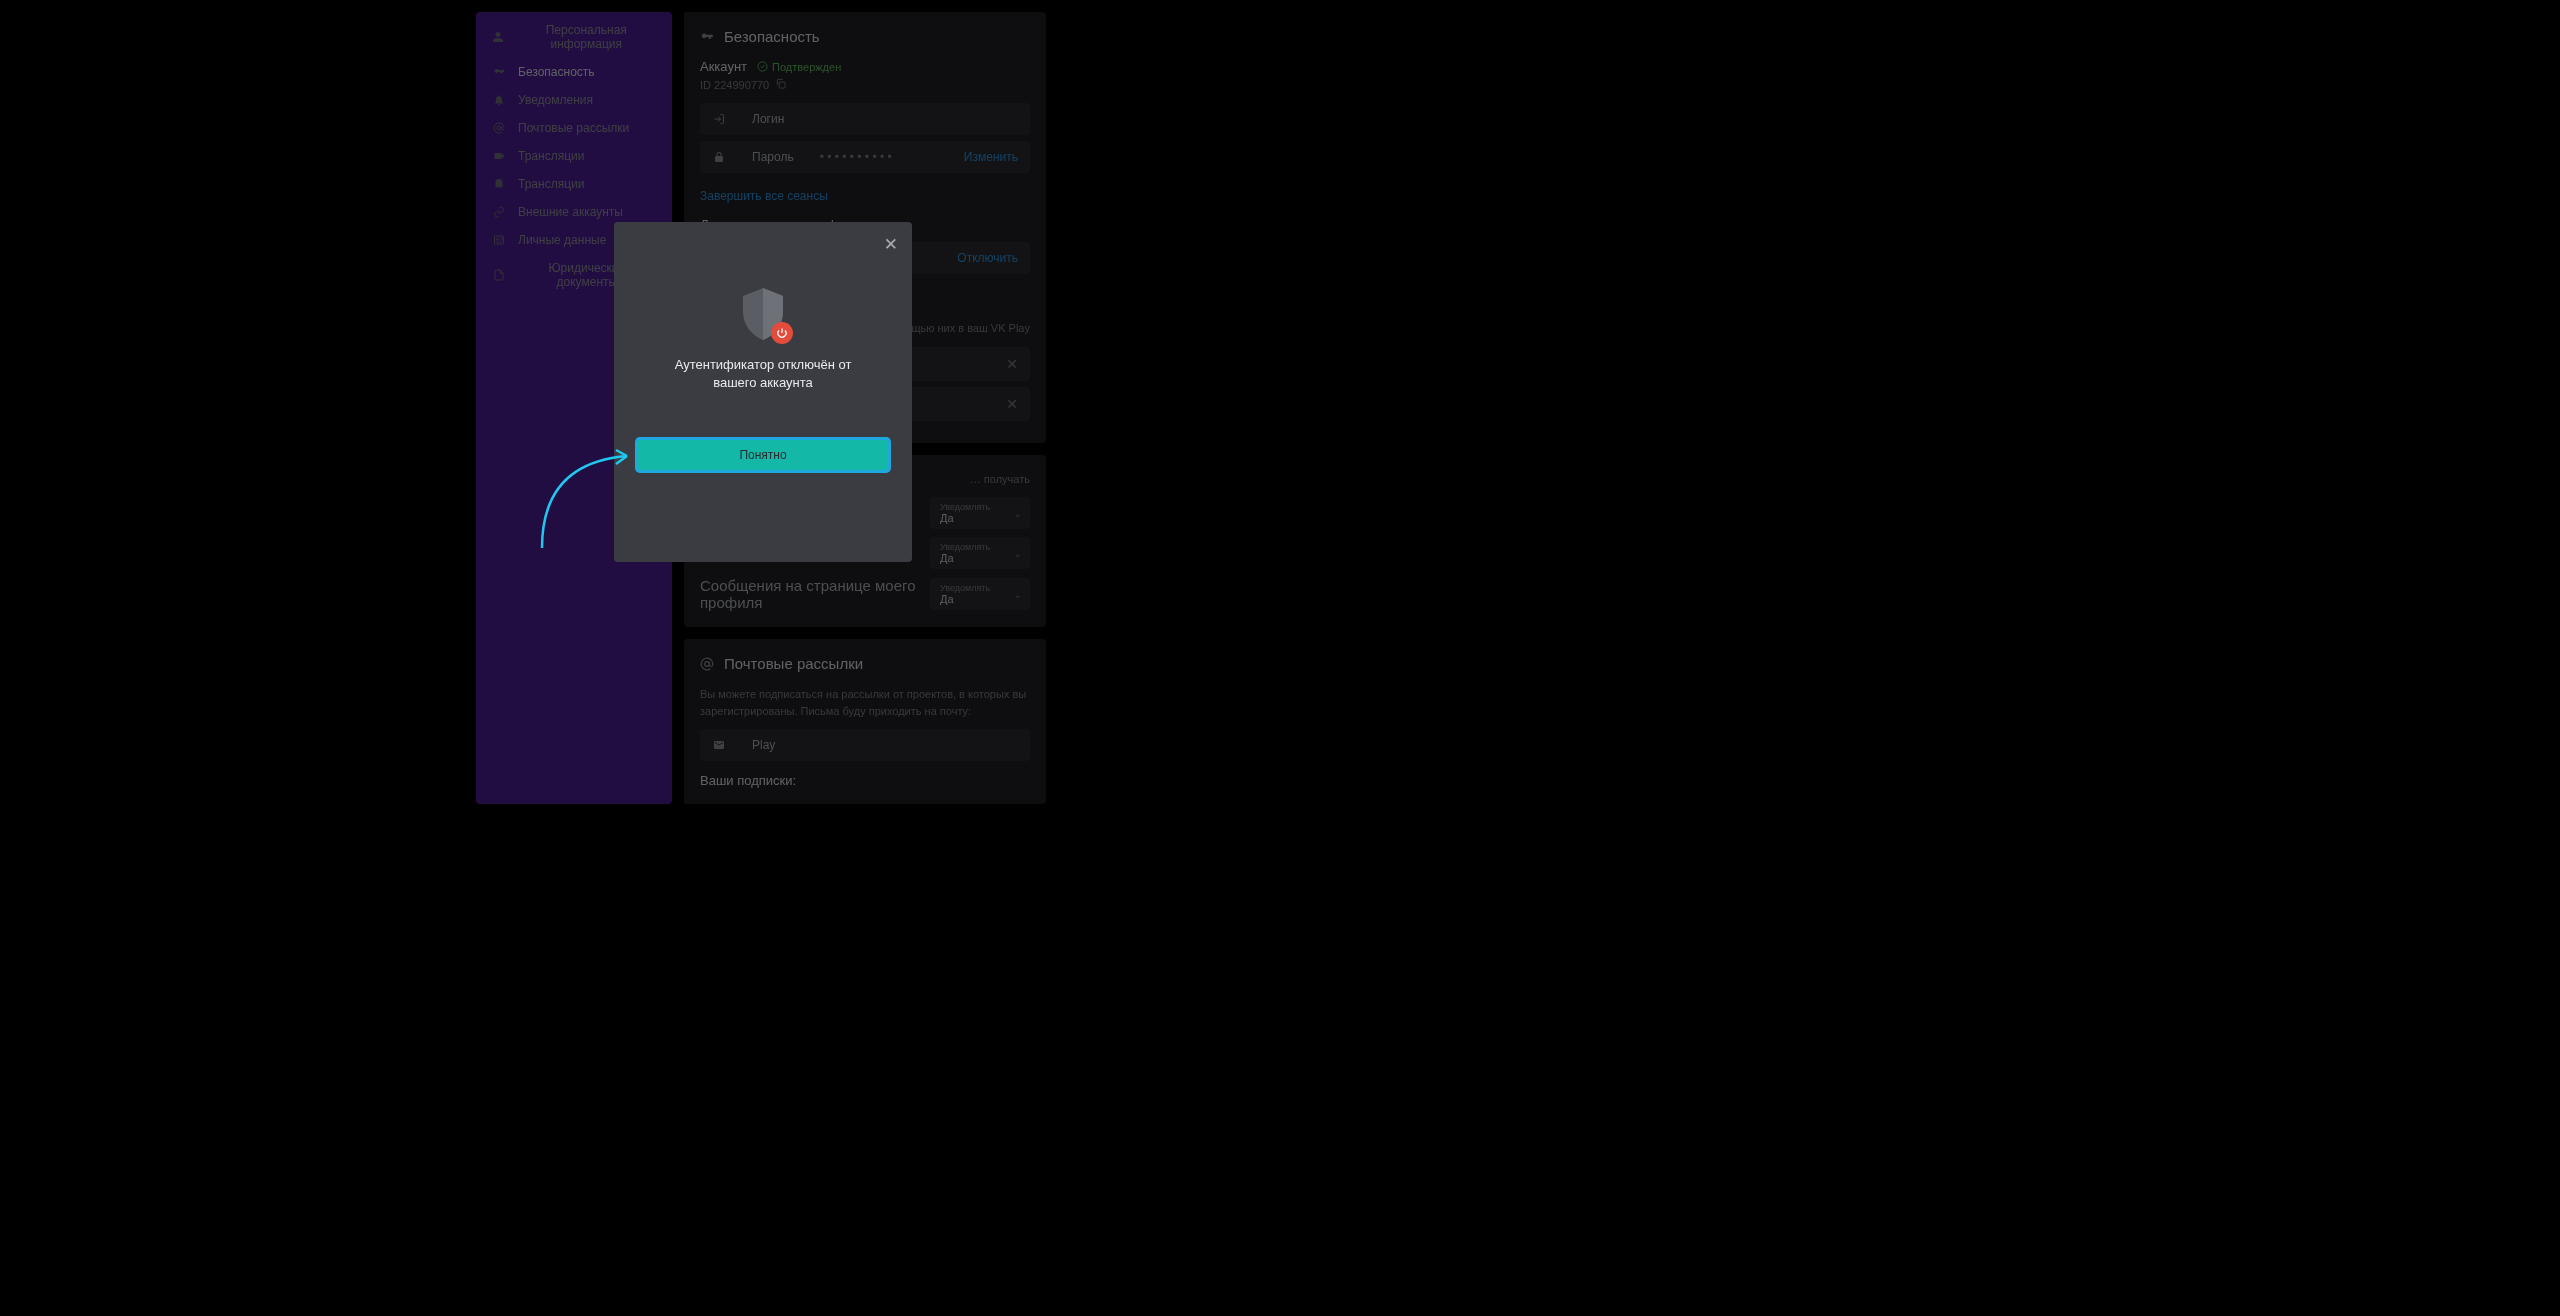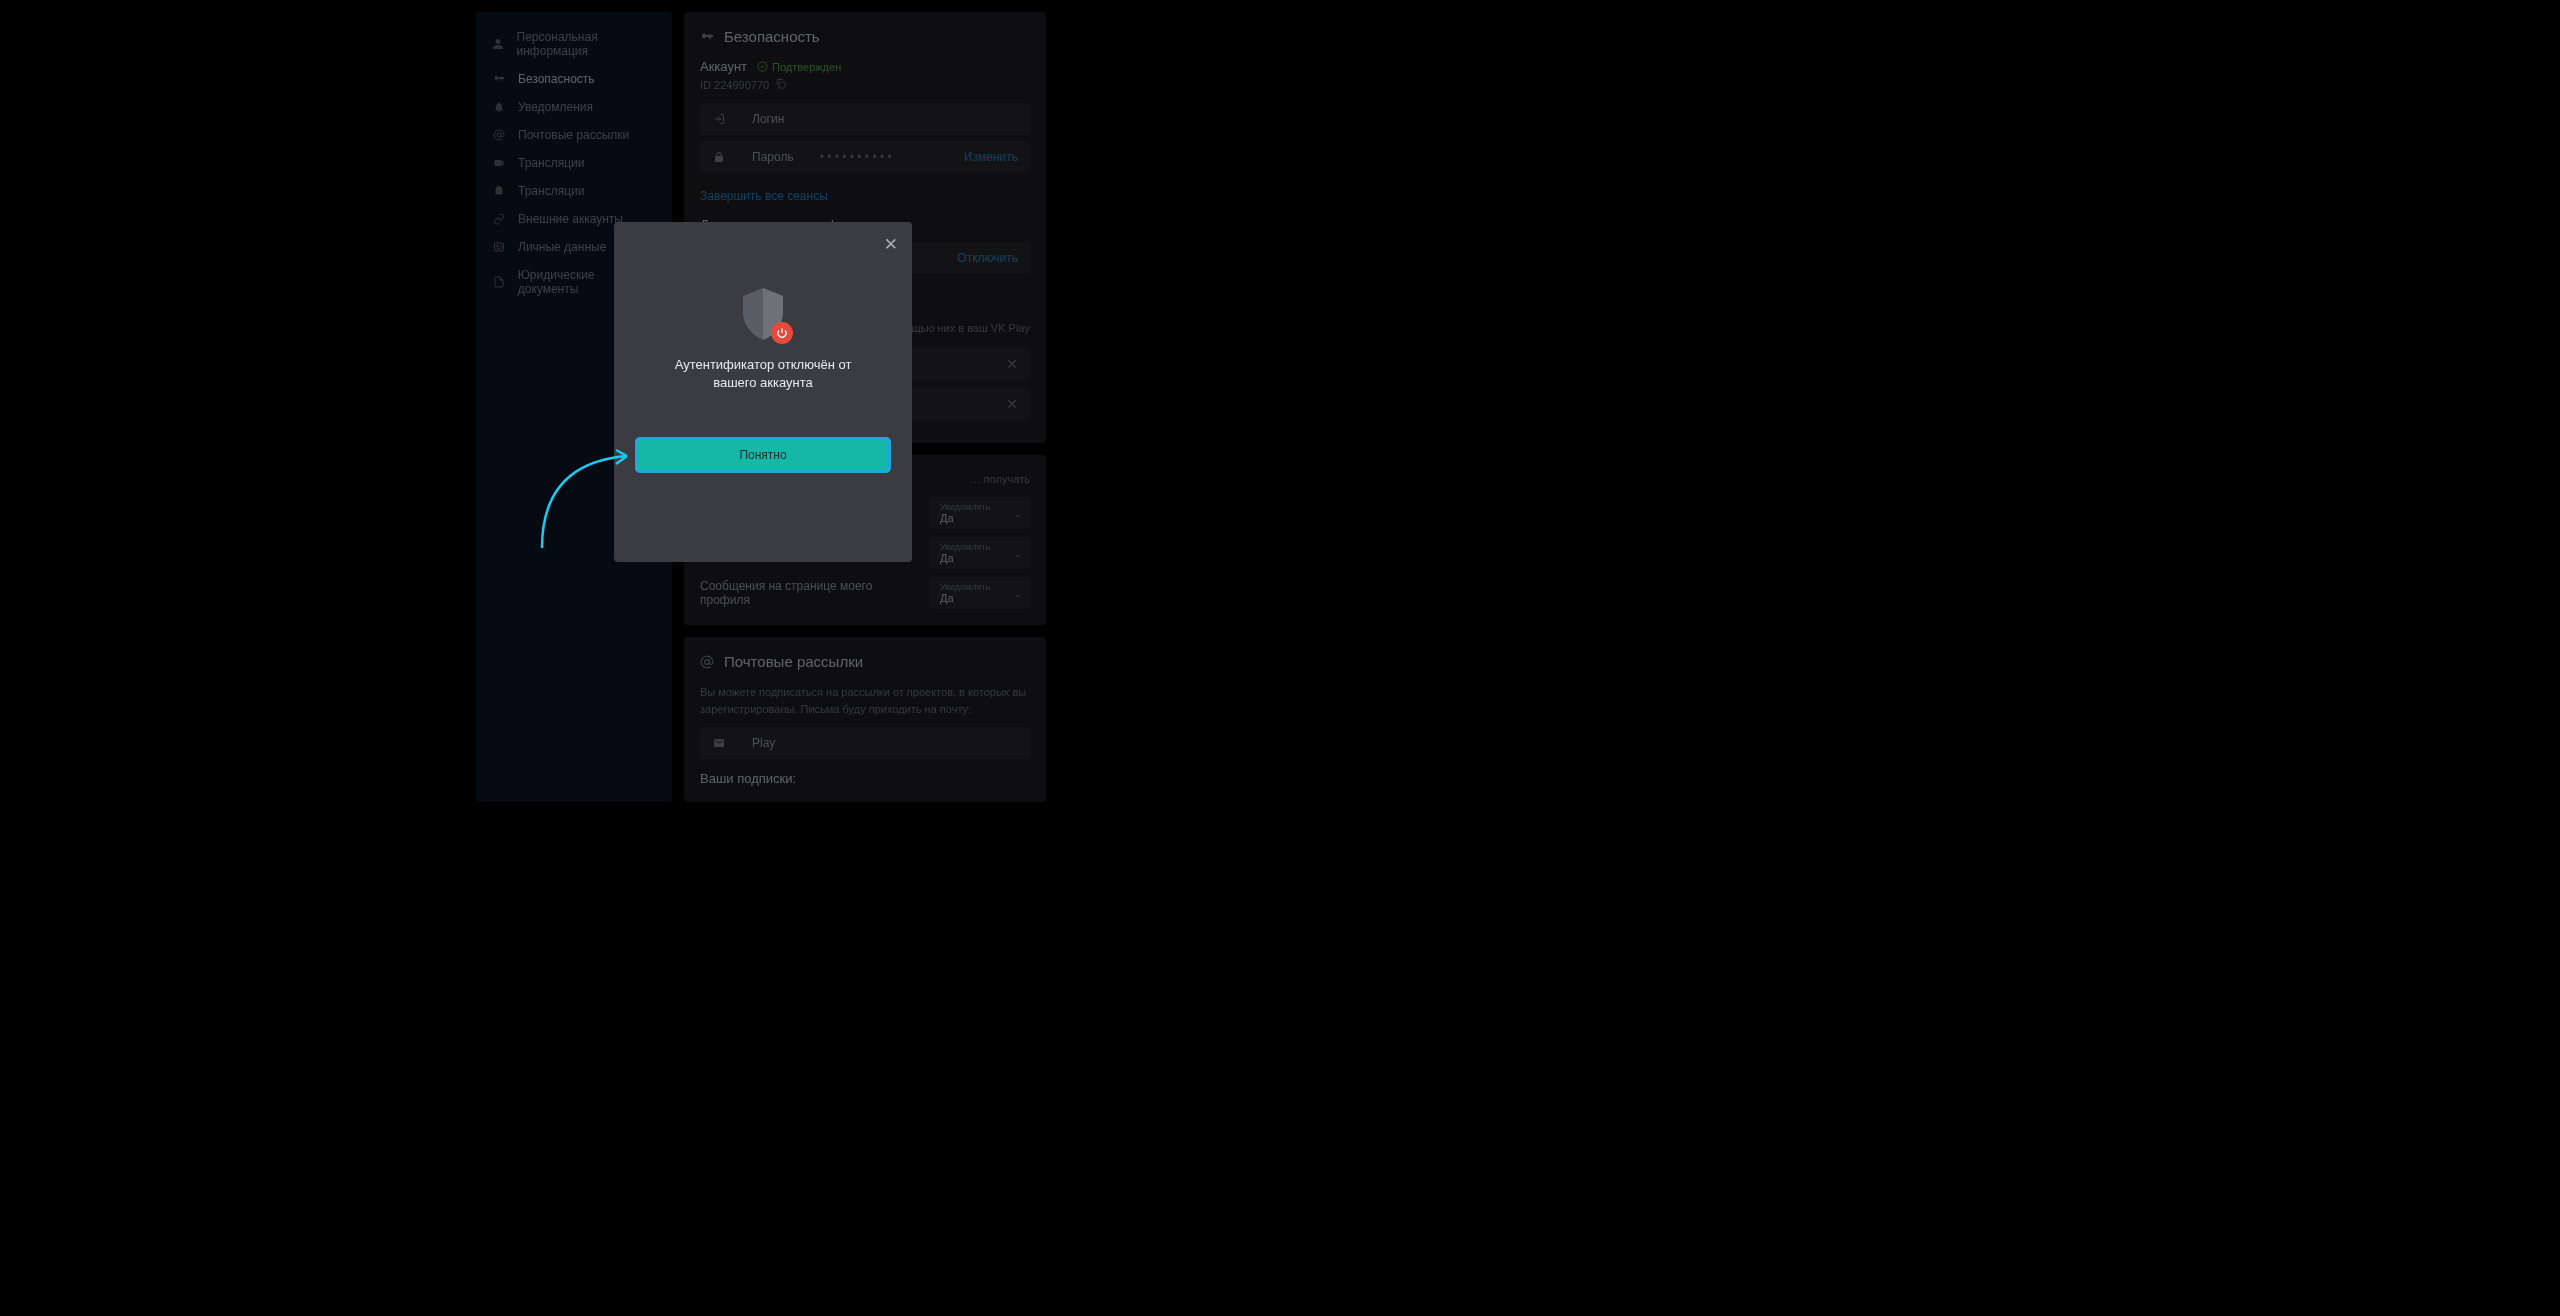--- a/index.html
+++ b/index.html
@@ -22,23 +22,24 @@
   }
   .app {
     position: absolute;
     left: 476px;
     top: 12px;
     display: flex;
     gap: 12px;
   }
   .sidebar {
     width: 196px;
-    background: #0f172a;
-    padding: 11px 0;
+    background: #4c1d95;
+    padding: 4px 0;
     border-radius: 4px;
+    text-align: center;
   }
   .sidebar-item {
     display: flex;
     align-items: center;
     gap: 12px;
     padding: 7px 16px;
     color: #8a8d93;
     cursor: pointer;
     font-size: 12px;
   }
@@ -93,21 +94,21 @@
   }
   .row-label { color: #a8abb1; flex: 0 0 auto; }
   .row-val { color: #7a7d83; flex: 1; }
   .row-action { color: #2f8fd9; font-size: 12px; cursor: pointer; }
   .link { color: #2f8fd9; font-size: 12px; margin: 10px 0 14px; display: inline-block; cursor: pointer;}
   .section-sub { color: #d6d8dd; font-size: 13px; font-weight: 500; margin-bottom: 10px; }
   .helper { color: #7a7d83; font-size: 11px; line-height: 1.5; margin-bottom: 10px; }
   .row .x-icon { margin-left:auto; color:#7a7d83; cursor:pointer; font-size:14px;}
   .notif-grid { display:flex; flex-direction:column; gap:8px;}
   .notif-row { display:flex; align-items:center; gap:10px; }
-  .notif-label { flex:1; color:#a8abb1; font-size:12px; }
+  .notif-label { flex:1; color:#a8abb1; font-size:15px; }
   .select {
     background:#2a2c31; border-radius:4px; padding:5px 10px; width:100px;
     display:flex; flex-direction:column; position:relative;
   }
   .select-caption { color:#7a7d83; font-size:9px; }
   .select-val { color:#c8cbd1; font-size:11px; }
   .select-chev { position:absolute; right:8px; top:50%; transform:translateY(-50%); color:#6a6d73; font-size:10px;}
   .row-icon { width:14px; display:inline-flex; justify-content:center; color:#8a8d93;}
   .subs-title { color:#d6d8dd; font-size:13px; margin-top:12px;}
 

